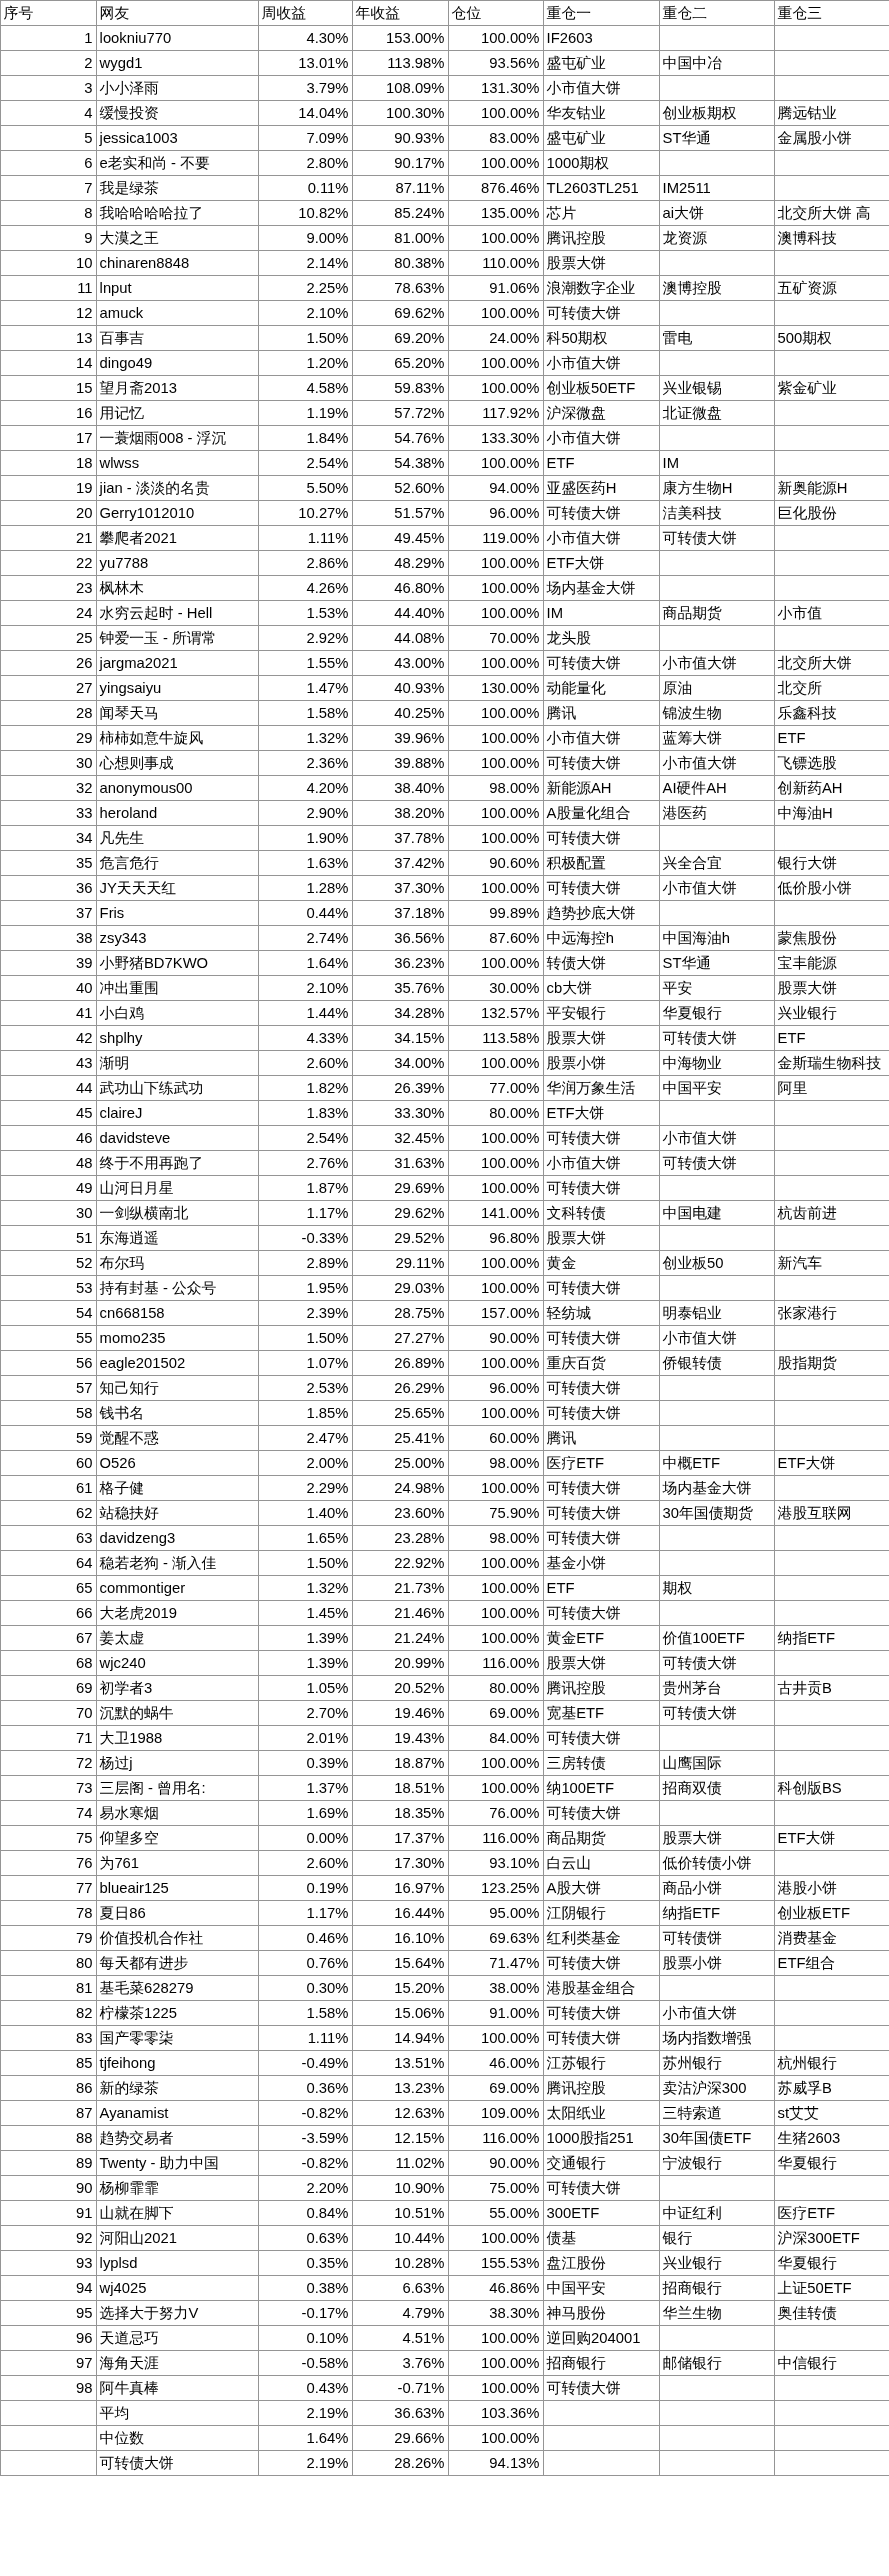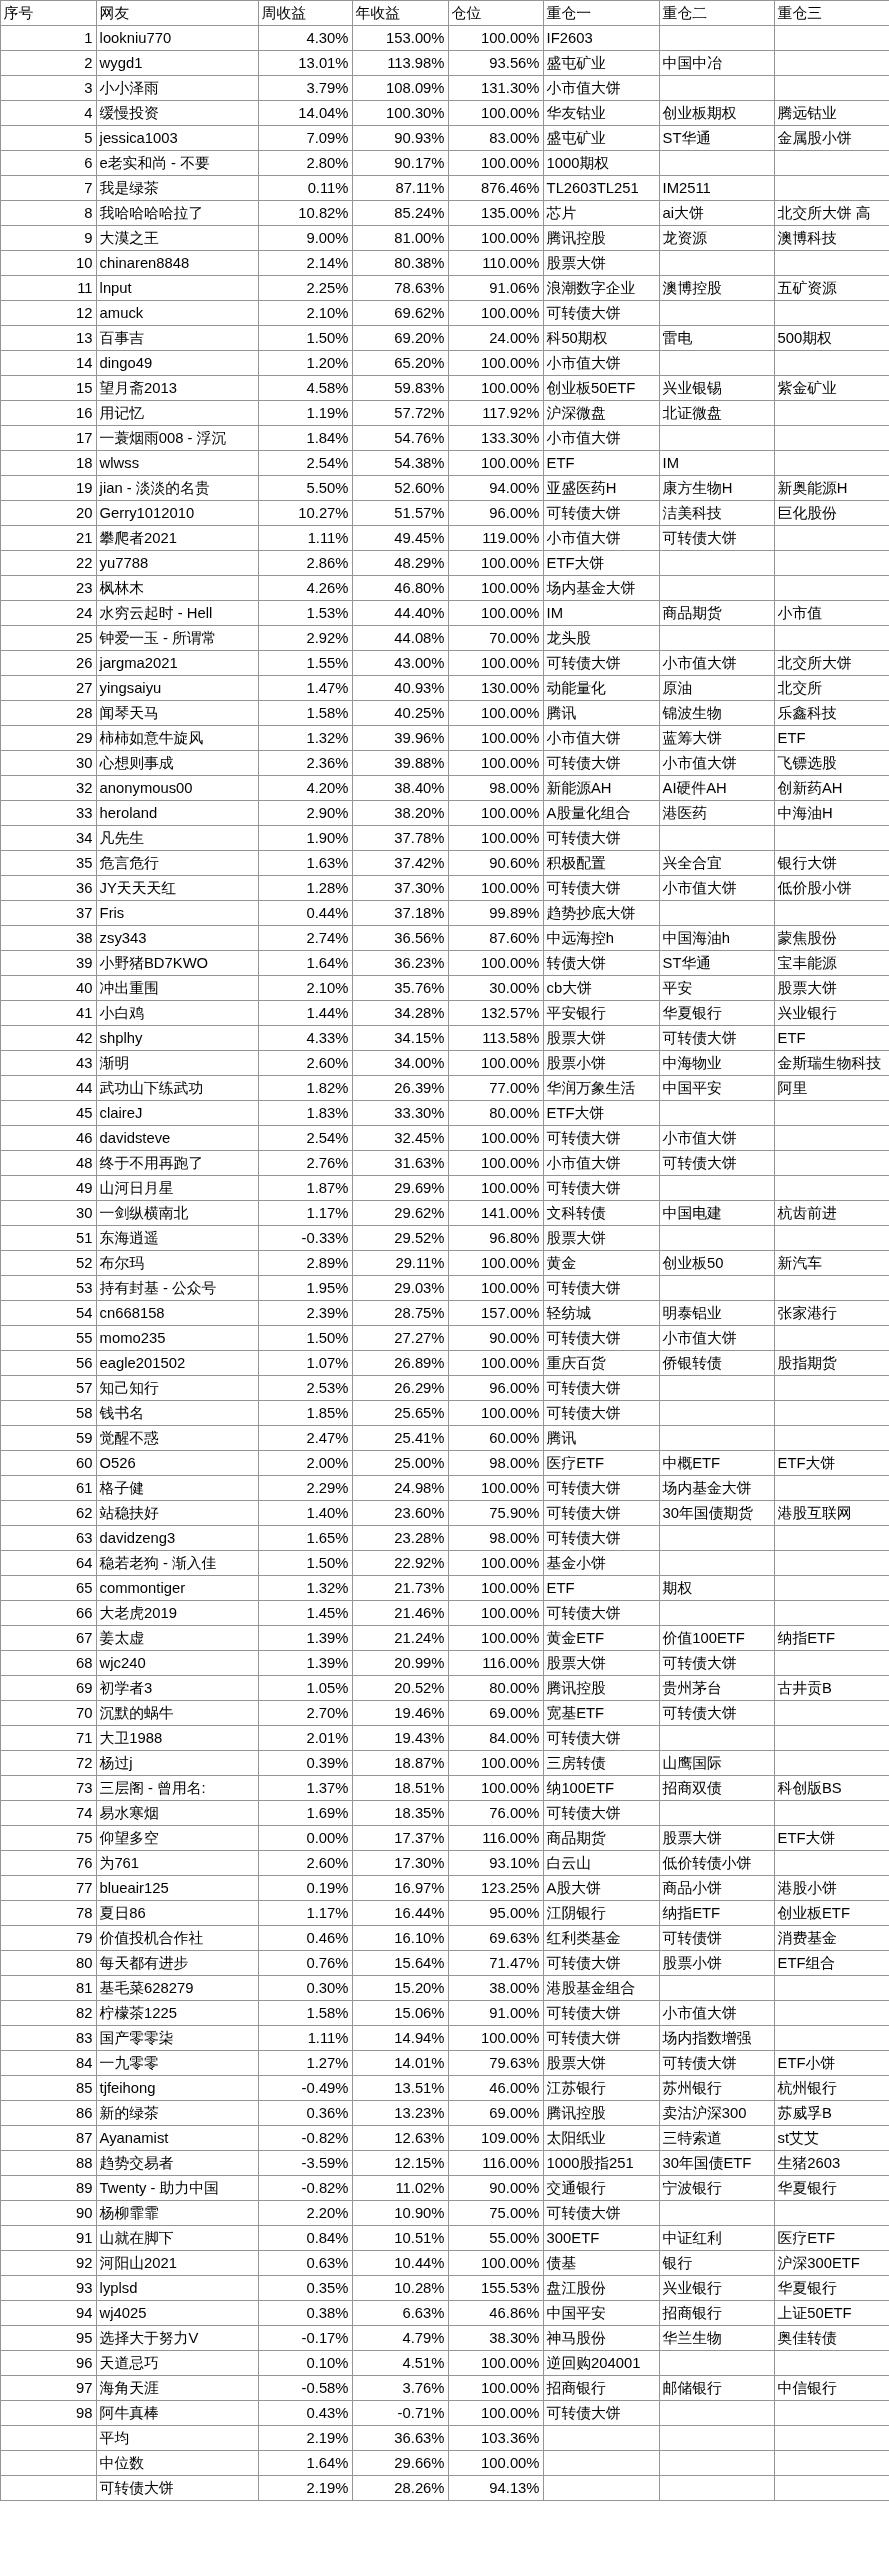--- a/index.html
+++ b/index.html
@@ -854,30 +854,20 @@
           <td class="num">83</td>
           <td>国产零零柒</td>
           <td class="num">1.11%</td>
           <td class="num">14.94%</td>
           <td class="num">100.00%</td>
           <td>可转债大饼</td>
           <td>场内指数增强</td>
           <td></td>
         </tr>
         <tr>
-          <td class="num">84</td>
-          <td>一九零零</td>
-          <td class="num">1.27%</td>
-          <td class="num">14.01%</td>
-          <td class="num">79.63%</td>
-          <td>股票大饼</td>
-          <td>可转债大饼</td>
-          <td>ETF小饼</td>
-        </tr>
-        <tr>
           <td class="num">85</td>
           <td>tjfeihong</td>
           <td class="num">-0.49%</td>
           <td class="num">13.51%</td>
           <td class="num">46.00%</td>
           <td>江苏银行</td>
           <td>苏州银行</td>
           <td>杭州银行</td>
         </tr>
         <tr>

